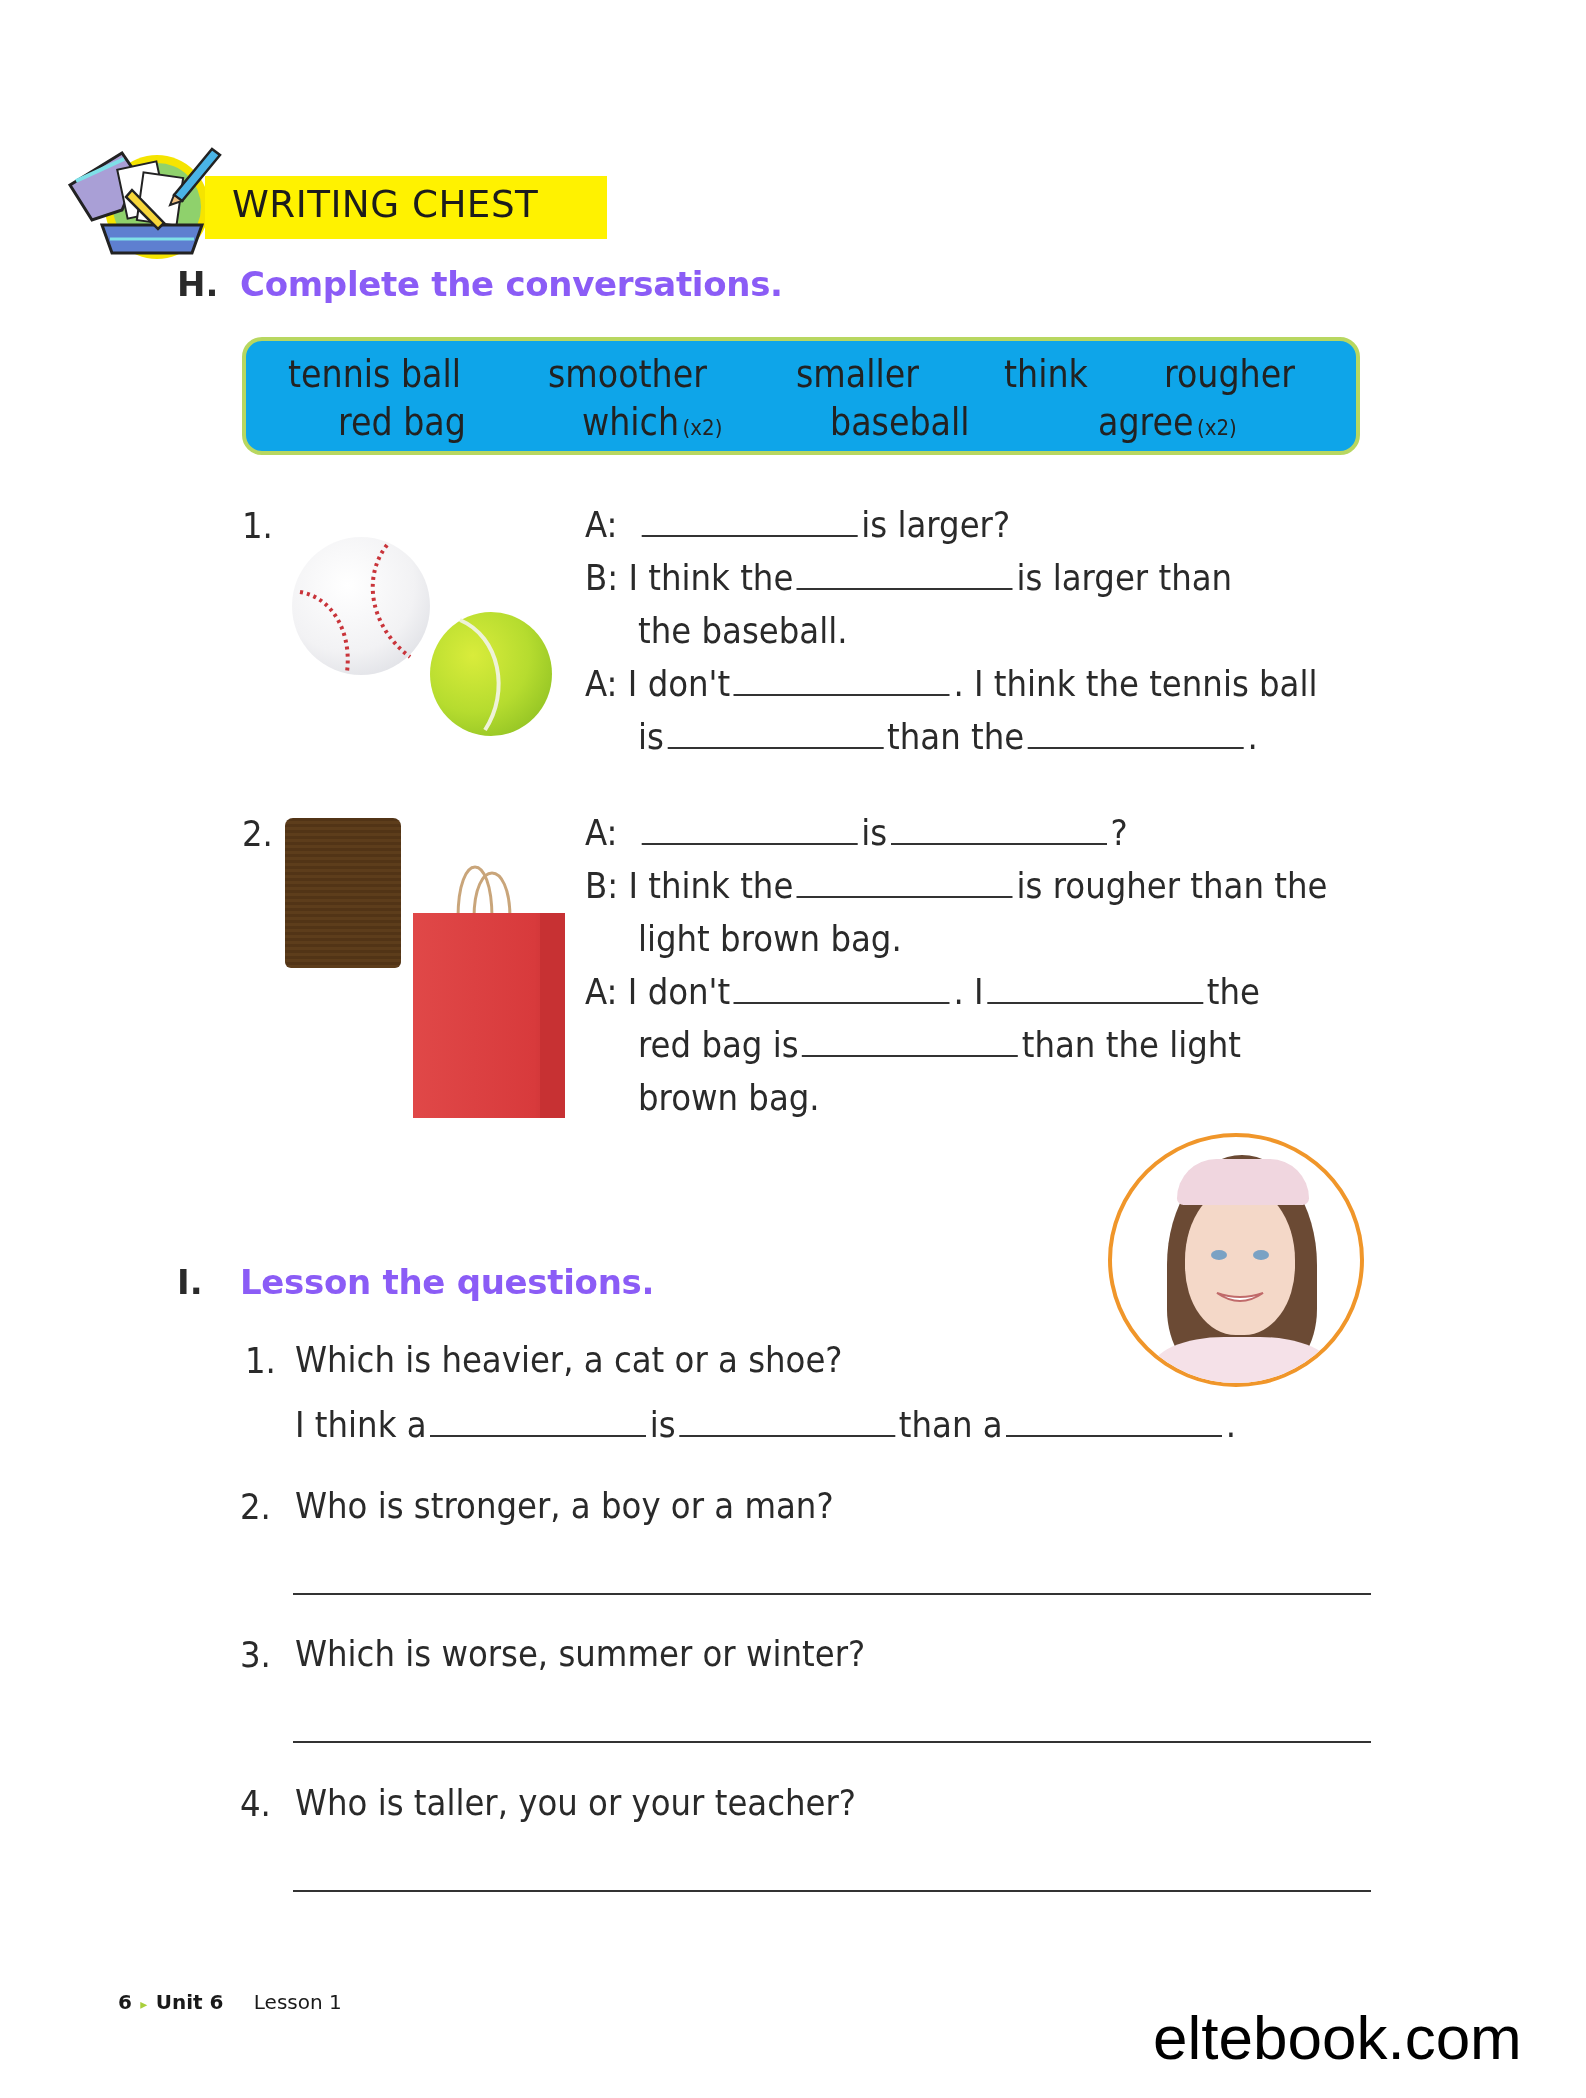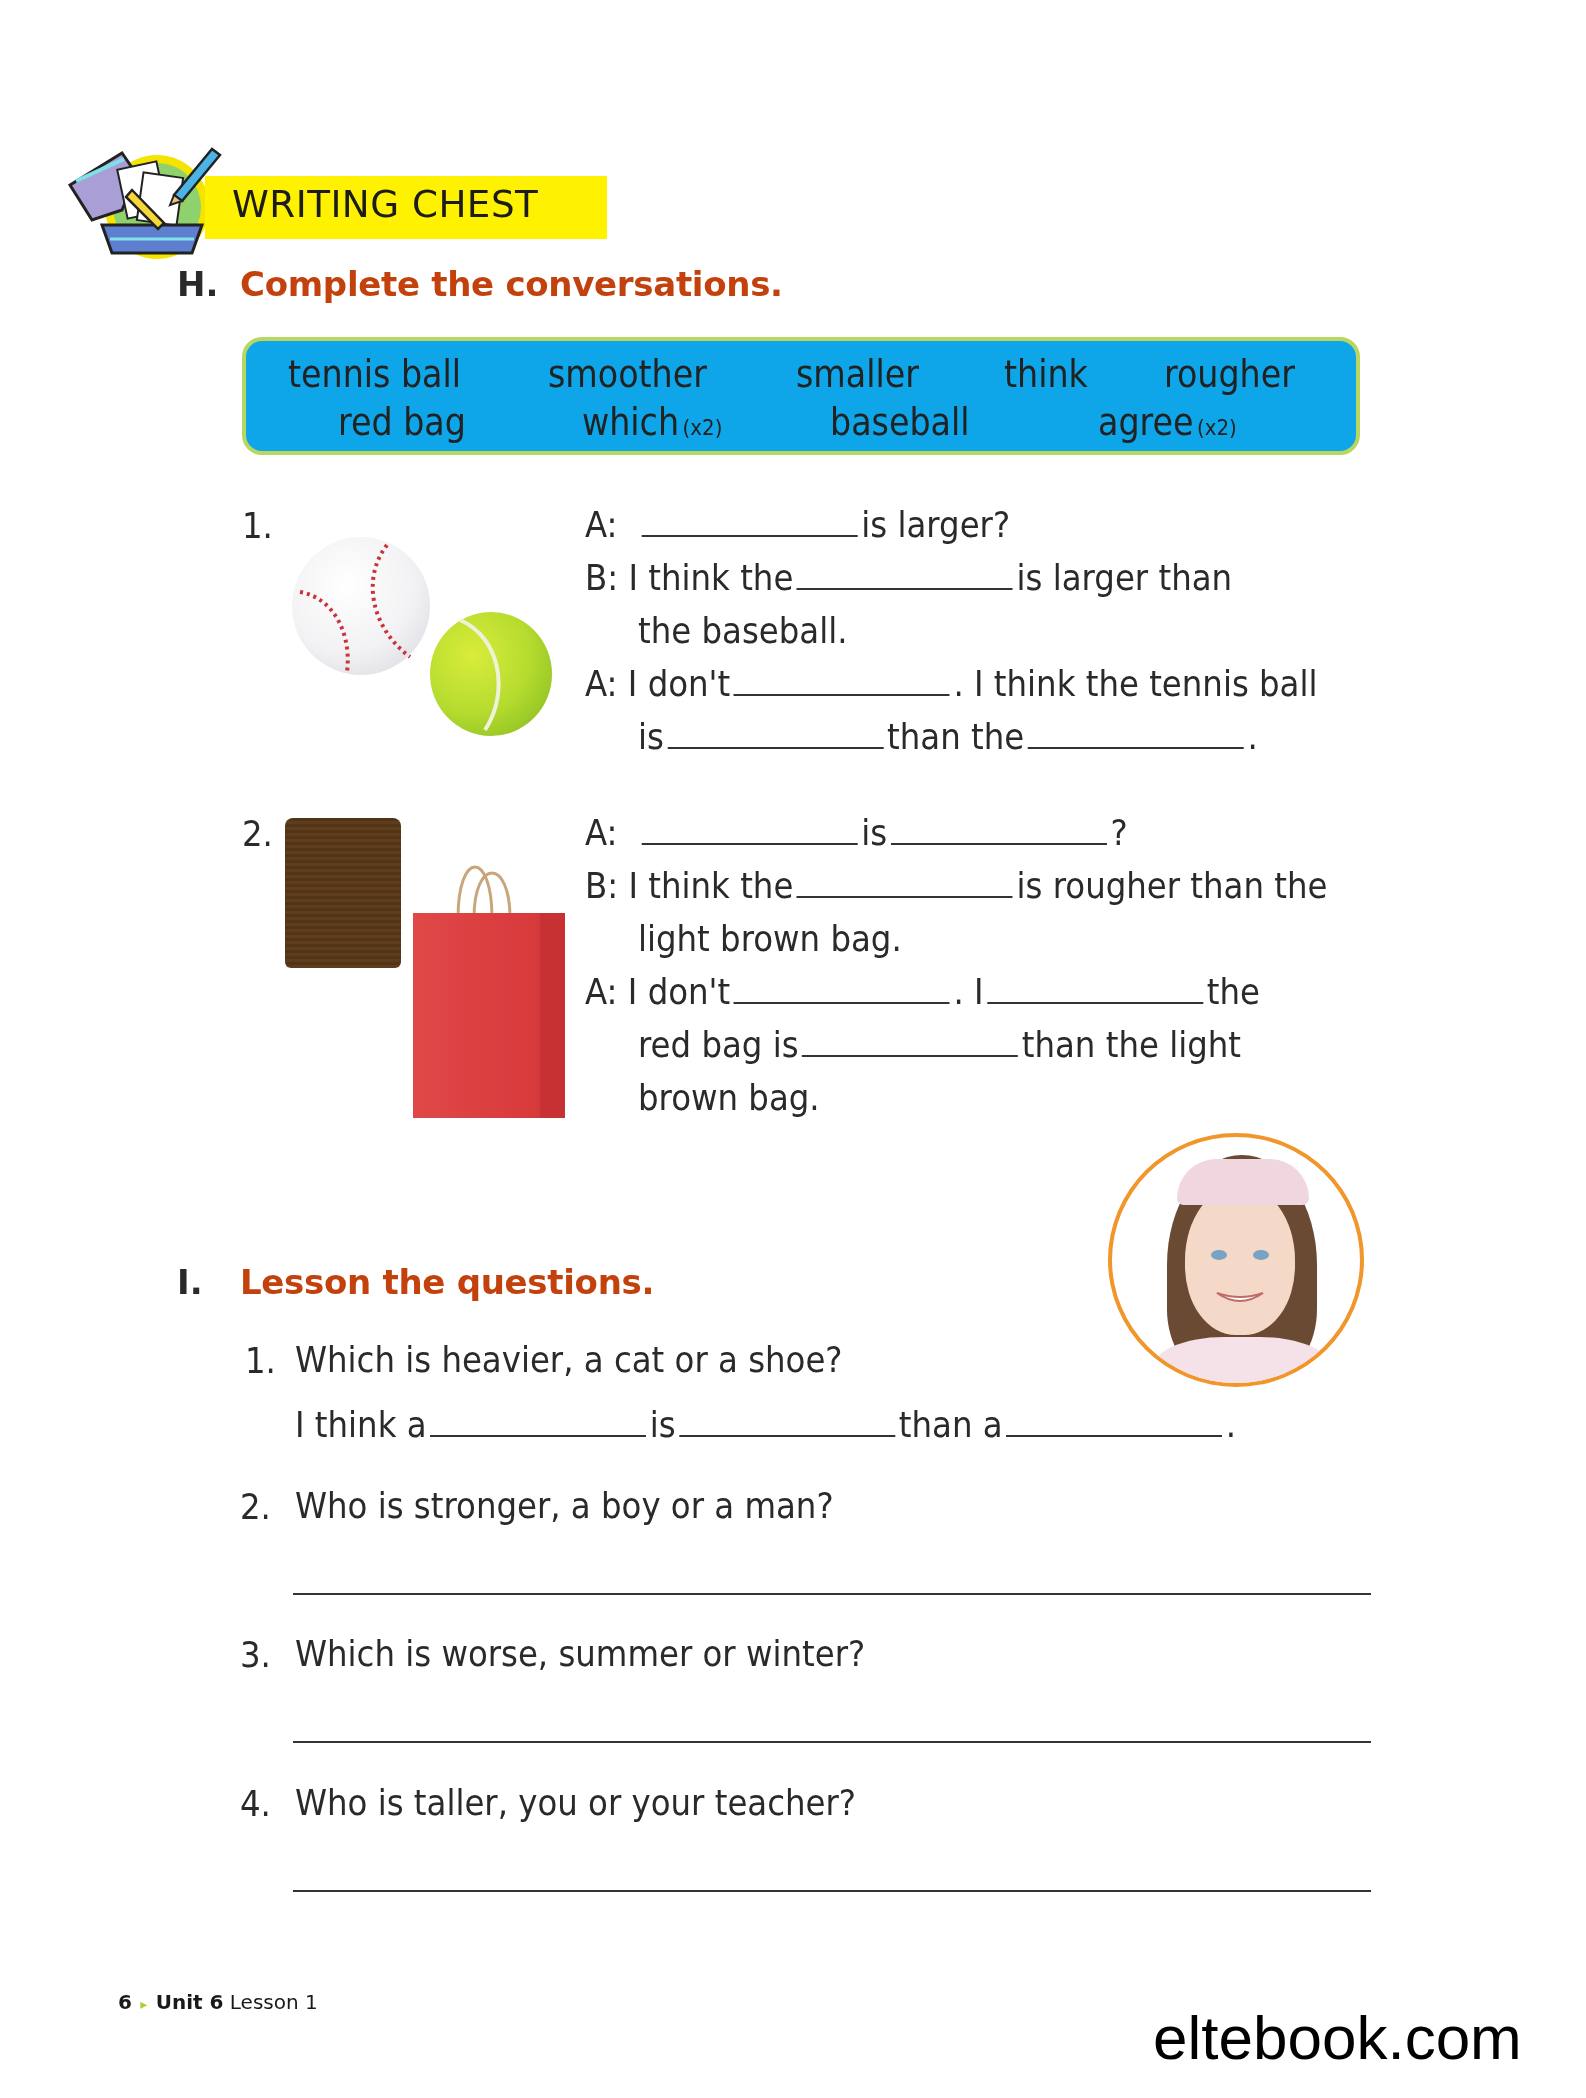--- a/index.html
+++ b/index.html
@@ -8,21 +8,21 @@
 
     .abs { position: absolute; }
 
     
     .chest-logo { left: 62px; top: 135px; width: 170px; height: 130px; }
     .banner { left: 205px; top: 176px; width: 402px; height: 63px; background: #fff200; }
     .banner-text { left: 232px; top: 182px; font-family: "DejaVu Sans", sans-serif; font-size: 38px; color: #1c1c1c; letter-spacing: 0.5px; transform: scaleX(0.98); transform-origin: left; white-space: nowrap; }
 
     
     .sec-letter { font-weight: bold; font-size: 34px; color: #2a2a2a; }
-    .sec-title { font-weight: bold; font-size: 34px; color: #c2410c; white-space: nowrap; letter-spacing: -0.3px; }
+    .sec-title { font-weight: bold; font-size: 34px; color: #8b5cf6; white-space: nowrap; letter-spacing: -0.3px; }
 
     
     .wordbox { left: 242px; top: 337px; width: 1118px; height: 118px; background: #0ea5e9; border: 4px solid #b8d760; border-radius: 20px; }
     .word { position: absolute; font-size: 37px; color: #222; white-space: nowrap; transform: scaleX(0.9); transform-origin: left top; }
     .word .x2 { font-size: 22px; margin-left: 4px; }
 
     
     .line { position: absolute; font-size: 36px; color: #2a2a2a; white-space: nowrap; transform: scaleX(0.9); transform-origin: left top; line-height: 40px; }
     .num { position: absolute; font-size: 36px; color: #2a2a2a; transform: scaleX(0.9); transform-origin: left top; }
     .blank { display: inline-block; border-bottom: 2px solid #333; height: 30px; vertical-align: baseline; margin: 0 4px; }
@@ -46,21 +46,21 @@
     .girl-face { position: absolute; left: 73px; top: 48px; width: 110px; height: 150px; border-radius: 50% 50% 46% 46%; background: #f4d8c8; }
     .girl-hair { position: absolute; left: 55px; top: 18px; width: 150px; height: 220px; border-radius: 50% 50% 30% 30%; background: #6b4a34; }
     .girl-band { position: absolute; left: 65px; top: 22px; width: 132px; height: 46px; border-radius: 60px 60px 10px 10px; background: #f0d6df; }
     .girl-collar { position: absolute; left: 40px; top: 200px; width: 180px; height: 80px; border-radius: 40% 40% 0 0; background: #f5e1e8; }
 
     
     .footer { left: 118px; top: 1990px; font-size: 20px; white-space: nowrap; color: #1a1a1a; }
     .footer .pg { font-weight: bold; }
     .footer .arrow { color: #a9cf3a; font-size: 14px; margin: 0 2px; }
     .footer .unit { font-weight: bold; }
-    .footer .lesson { margin-left: 0; font-weight: normal; }
+    .footer .lesson { margin-left: 24px; font-weight: normal; }
 
     .watermark { left: 1153px; top: 2002px; font-family: "Liberation Sans", sans-serif; font-size: 62px; color: #000000; white-space: nowrap; }
   </style>
 </head>
 <body>
 
 <div class="abs chest-logo">
   <svg width="170" height="130" viewBox="0 0 170 130">
     <circle cx="95" cy="72" r="52" fill="#f5e400"></circle>
     <circle cx="95" cy="72" r="44" fill="#8fd16c"></circle>

